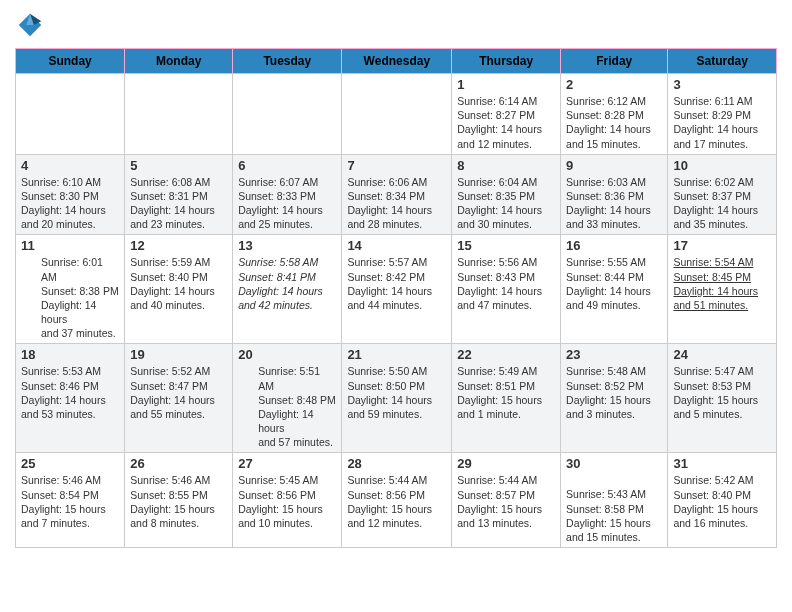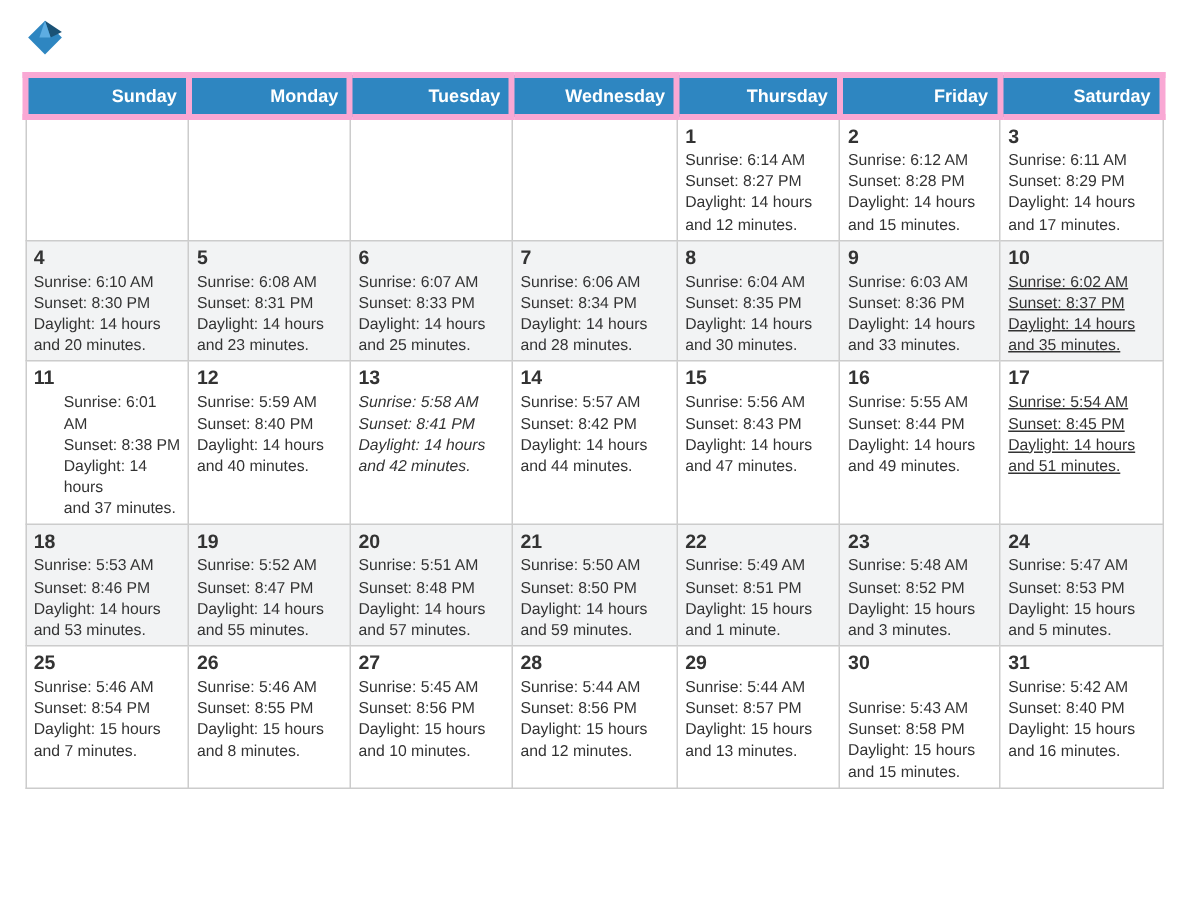--- a/index.html
+++ b/index.html
@@ -48,26 +48,26 @@
       font-size: 16px;
       color: #555;
     }
     .calendar {
       width: 100%;
       border-collapse: collapse;
       font-size: 11px;
     }
     .calendar th {
       background: #2e86c1;
-      color: #ffffff;
-      text-align: right;
+      color: #000000;
+      text-align: center;
       padding: 5px 6px;
       font-size: 12px;
       font-weight: bold;
-      border: 4px solid #f9a8d4;
+      border: 1px solid #f9a8d4;
     }
     .calendar td {
       border: 1px solid #ccc;
       vertical-align: top;
       padding: 3px 5px;
       width: 113px;
       height: 80px;
       background: #fff;
     }
     .calendar tr:nth-child(even) td {
@@ -188,21 +188,21 @@
           </td>
           <td>
             <div class="day-number">9</div>
             <div class="day-info" style="white-space: pre-line;">Sunrise: 6:03 AM
 Sunset: 8:36 PM
 Daylight: 14 hours
 and 33 minutes.</div>
           </td>
           <td>
             <div class="day-number">10</div>
-            <div class="day-info" style="white-space: pre-line; text-decoration: underline;">Sunrise: 6:02 AM
+            <div class="day-info" style="white-space: pre-line;">Sunrise: 6:02 AM
 Sunset: 8:37 PM
 Daylight: 14 hours
 and 35 minutes.</div>
           </td>
         </tr>
         <tr>
           <td>
             <div class="day-number">11</div>
             <div class="day-info" style="white-space: pre-line; margin-left: 20px;">Sunrise: 6:01 AM
 Sunset: 8:38 PM
@@ -262,21 +262,21 @@
           </td>
           <td>
             <div class="day-number">19</div>
             <div class="day-info" style="white-space: pre-line;">Sunrise: 5:52 AM
 Sunset: 8:47 PM
 Daylight: 14 hours
 and 55 minutes.</div>
           </td>
           <td>
             <div class="day-number">20</div>
-            <div class="day-info" style="white-space: pre-line;">Sunrise: 5:51 AM
+            <div class="day-info" style="white-space: pre-line; margin-left: 20px;">Sunrise: 5:51 AM
 Sunset: 8:48 PM
 Daylight: 14 hours
 and 57 minutes.</div>
           </td>
           <td>
             <div class="day-number">21</div>
             <div class="day-info" style="white-space: pre-line;">Sunrise: 5:50 AM
 Sunset: 8:50 PM
 Daylight: 14 hours
 and 59 minutes.</div>

